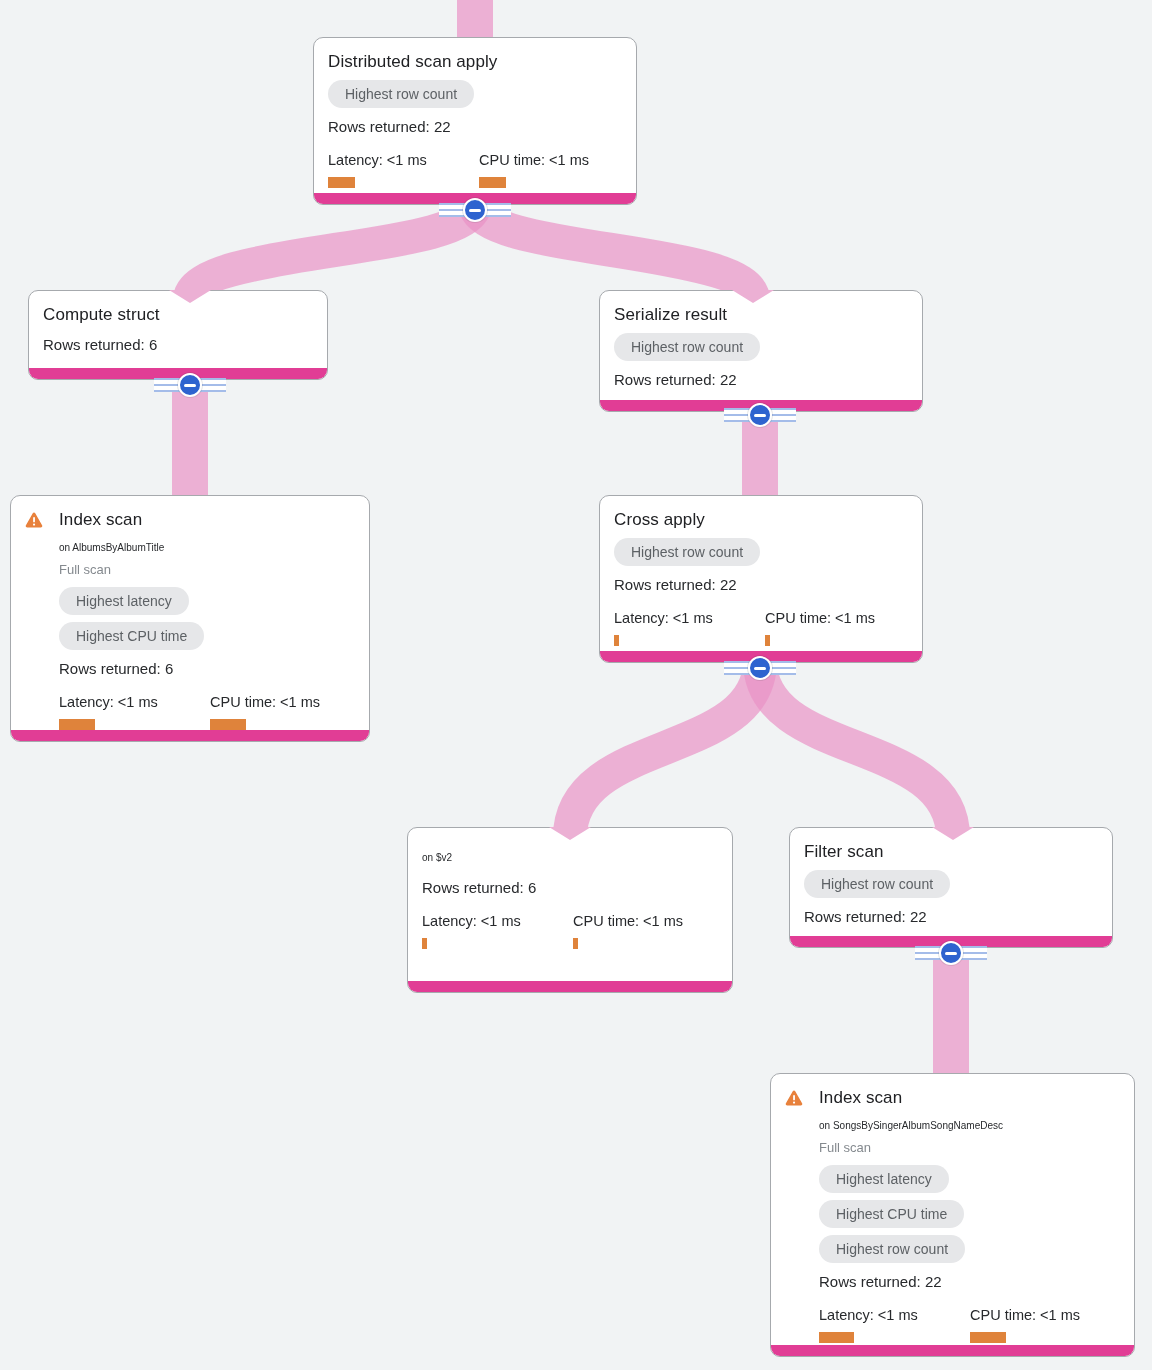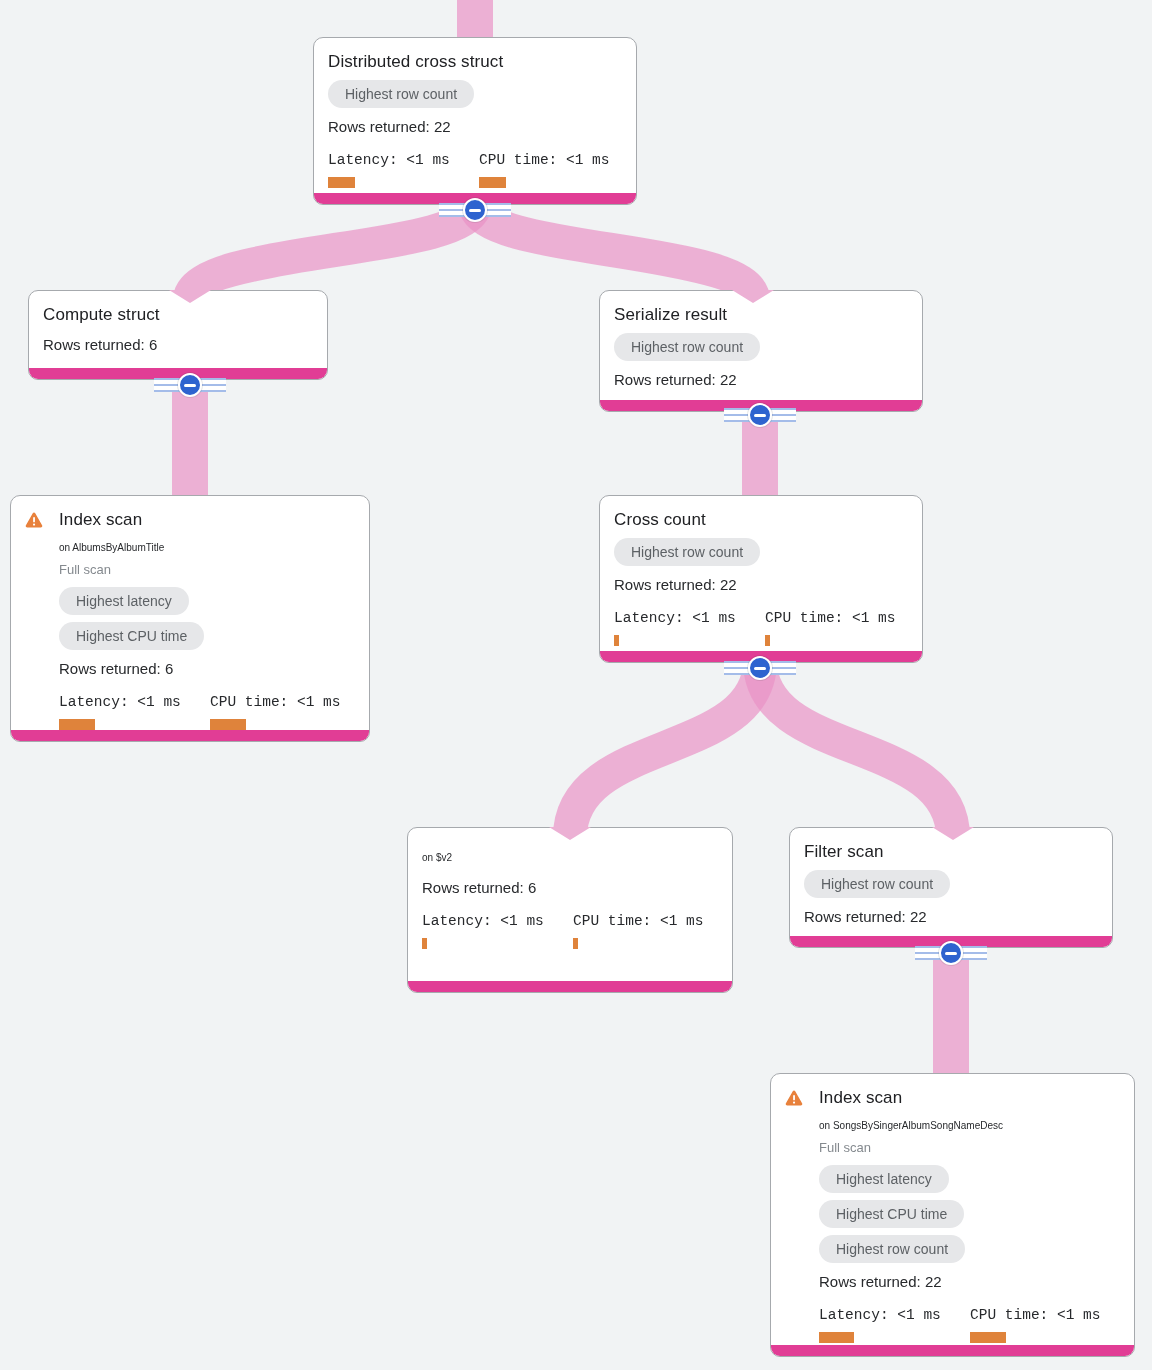--- a/index.html
+++ b/index.html
@@ -70,21 +70,21 @@
     border-radius: 16px;
     white-space: nowrap;
   }
   .rows {
     font-size: 15px;
     line-height: 22px;
     color: #27292c;
     margin-top: 8px;
   }
   .metrics { display: flex; margin-top: 11px; }
-  .metric { width: 151px; flex: 0 0 151px; font-family: Liberation Mono, monospace; }
+  .metric { width: 151px; flex: 0 0 151px; }
   .metric-label {
     font-size: 14.5px;
     line-height: 22px;
     color: #27292c;
   }
   .bar {
     height: 11px;
     background: #df833b;
     margin-top: 6px;
   }
@@ -153,21 +153,21 @@
       <path d="M760,410 V505" stroke-width="36"></path>
       <path d="M760,661 C760,760 570,735 570,837" stroke-width="34"></path>
       <path d="M760,661 C760,760 953,735 953,837" stroke-width="34"></path>
       <path d="M951,946 V1082" stroke-width="36"></path>
     </g>
   </svg>
 
   <div class="card" style="left:313px;top:37px;width:324px;height:168px">
     <div class="card-body">
       <div class="content">
-        <div class="title">Distributed cross struct</div>
+        <div class="title">Distributed scan apply</div>
         <div class="chip-row"><span class="chip">Highest row count</span></div>
         <div class="rows">Rows returned: 22</div>
         <div class="metrics">
           <div class="metric">
             <div class="metric-label">Latency: &lt;1 ms</div>
             <div class="bar" style="width: 27px;"></div>
           </div>
           <div class="metric">
             <div class="metric-label">CPU time: &lt;1 ms</div>
             <div class="bar" style="width: 27px;"></div>
@@ -226,21 +226,21 @@
         <div class="chip-row"><span class="chip">Highest row count</span></div>
         <div class="rows">Rows returned: 22</div>
       </div>
     </div>
     <div class="accent"></div>
   </div>
 
   <div class="card" style="left:599px;top:495px;width:324px;height:168px">
     <div class="card-body">
       <div class="content">
-        <div class="title">Cross count</div>
+        <div class="title">Cross apply</div>
         <div class="chip-row"><span class="chip">Highest row count</span></div>
         <div class="rows">Rows returned: 22</div>
         <div class="metrics">
           <div class="metric">
             <div class="metric-label">Latency: &lt;1 ms</div>
             <div class="bar" style="width: 5px;"></div>
           </div>
           <div class="metric">
             <div class="metric-label">CPU time: &lt;1 ms</div>
             <div class="bar" style="width: 5px;"></div>

